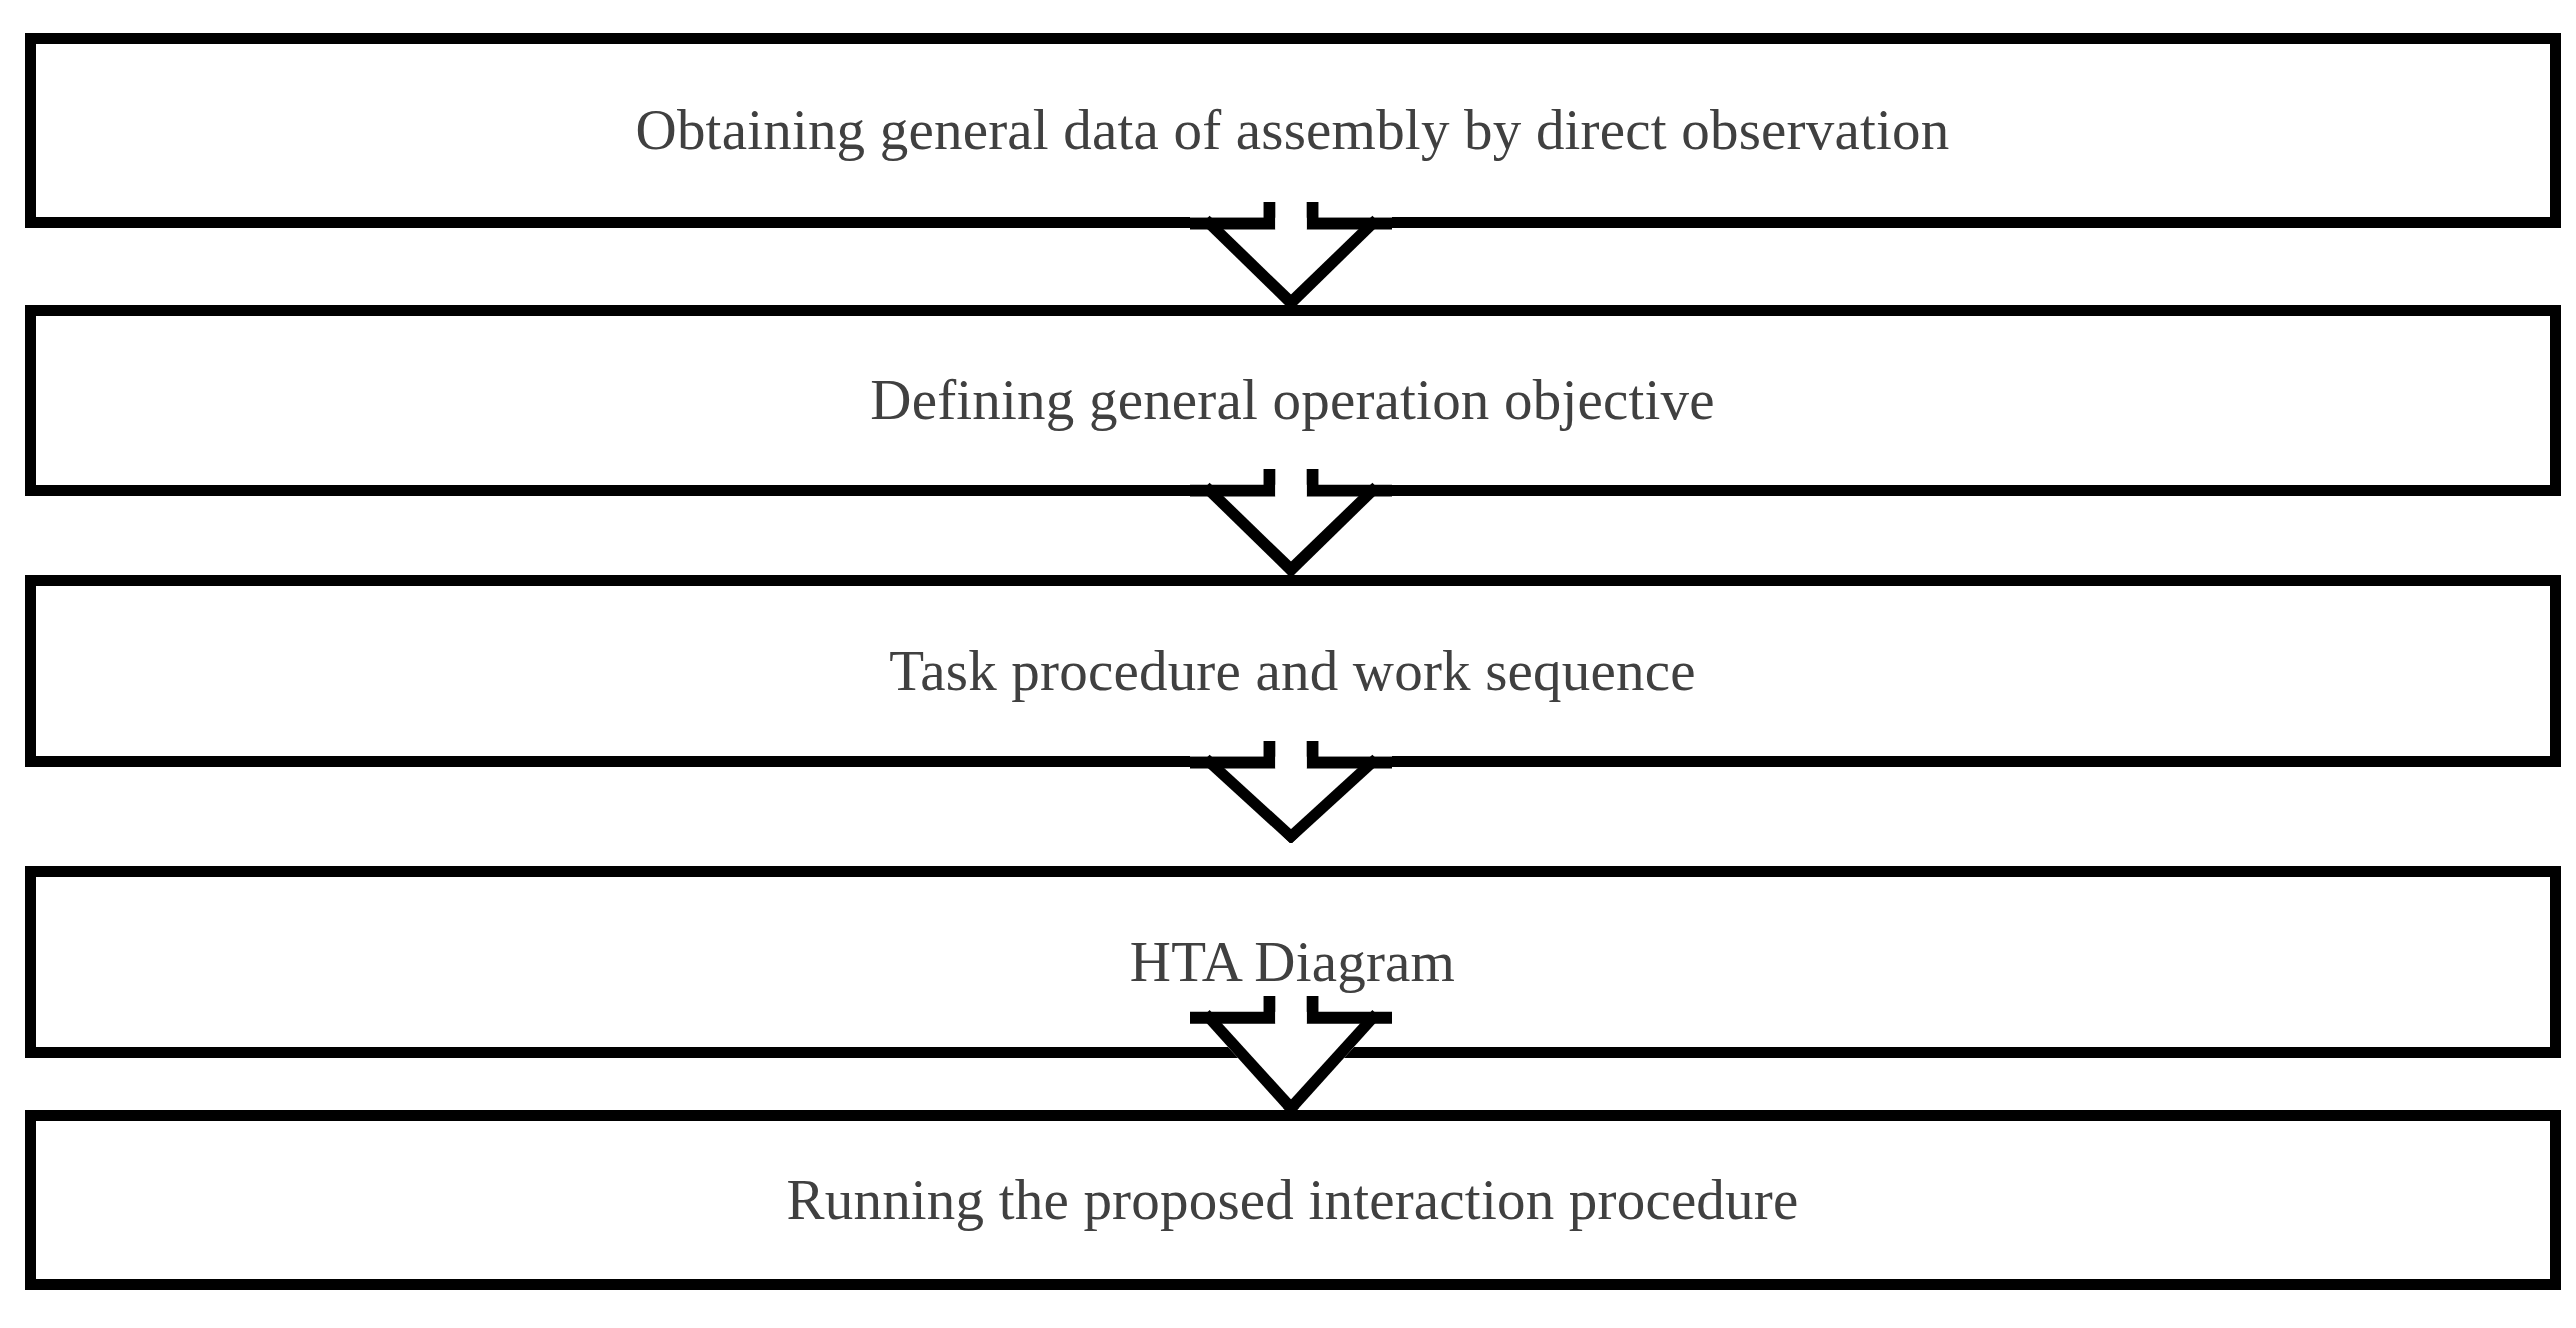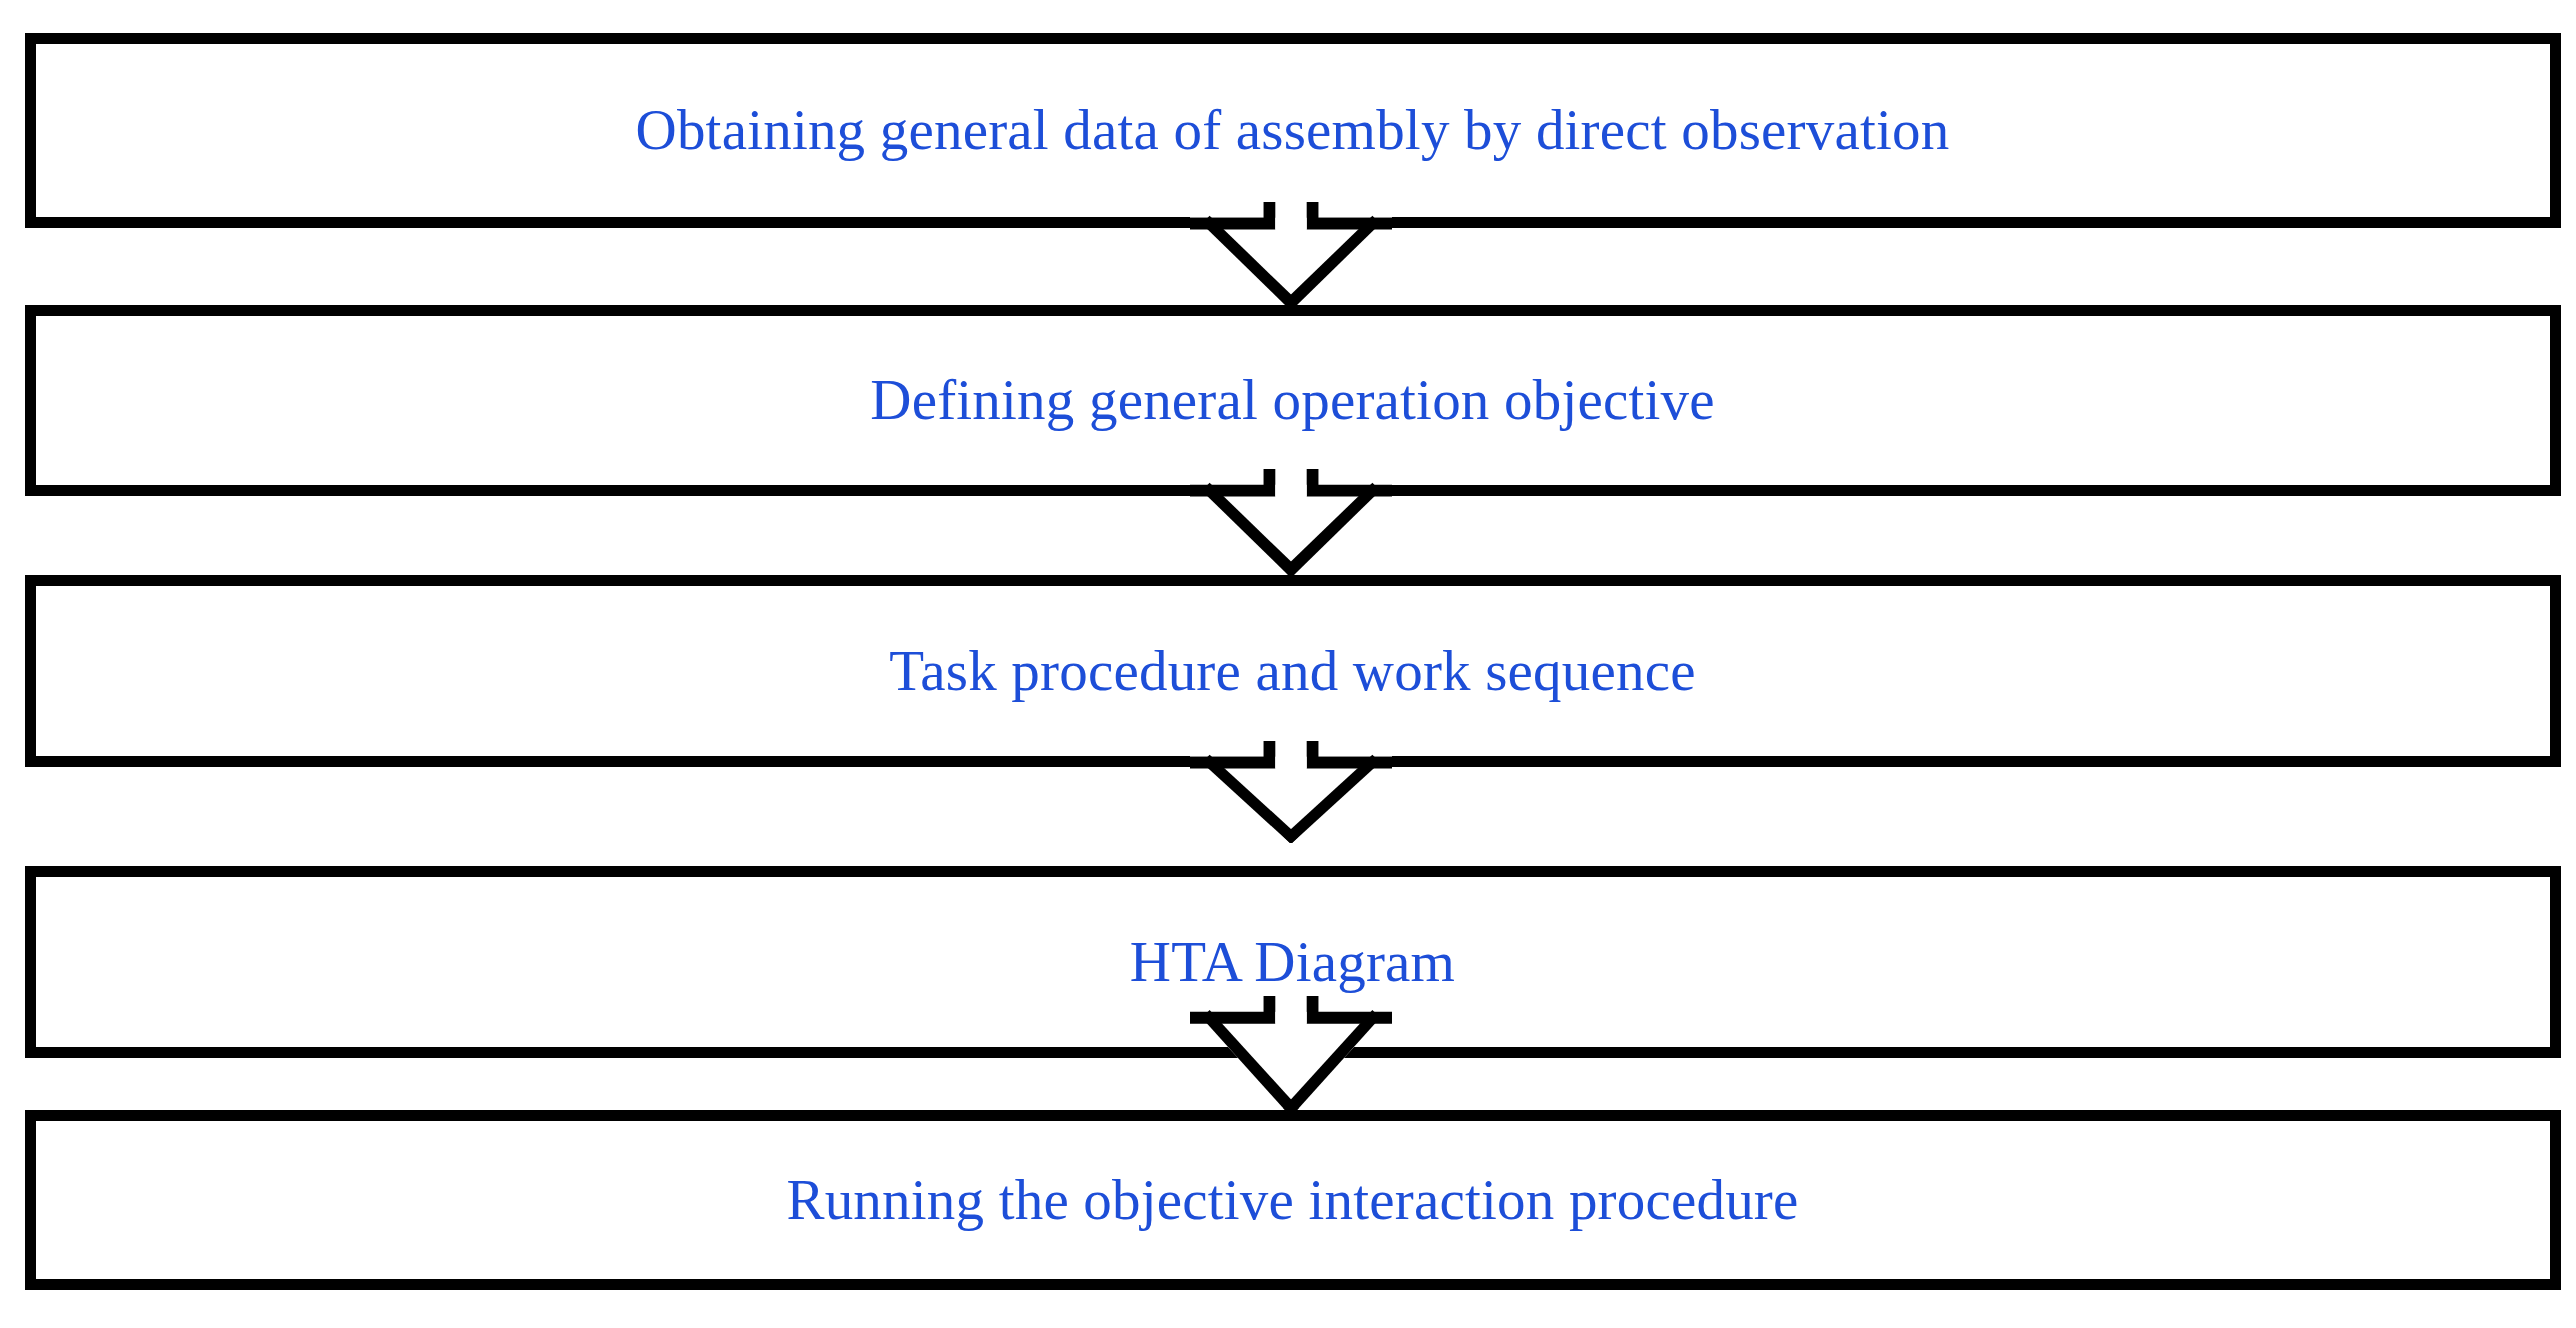--- a/index.html
+++ b/index.html
@@ -27,21 +27,21 @@
     background: #ffffff;
     display: flex;
     align-items: center;
     justify-content: center;
     z-index: 2;
   }
   .flow-box-label {
     font-family: "Liberation Serif", "DejaVu Serif", serif;
     font-size: 57px;
     line-height: 1.1;
-    color: #1d4ed8;
+    color: #404040;
     text-align: center;
     letter-spacing: 0.2px;
     white-space: nowrap;
   }
   .flow-arrow {
     position: absolute;
     z-index: 3;
     pointer-events: none;
   }
   .flow-arrow svg {
@@ -107,17 +107,17 @@
       <path d="M 0 0 L 206 0 L 206 16 L 130 16 L 130 27 L 190 27 L 103 122 L 16 27 L 76 27 L 76 16 L 0 16 Z" fill="#ffffff" stroke="none"></path>
       <path d="M 75 -6 L 75 16 L 0 16 L 0 28 L 87 28 L 87 -6 Z" fill="#000000"></path>
       <path d="M 131 -6 L 131 16 L 206 16 L 206 28 L 119 28 L 119 -6 Z" fill="#000000"></path>
       <path d="M 12 22 L 20 14 L 111 114 L 103 123 Z" fill="#000000"></path>
       <path d="M 194 22 L 186 14 L 95 114 L 103 123 Z" fill="#000000"></path>
       <path d="M 87 16 L 119 16 L 119 28 L 87 28 Z" fill="#ffffff"></path>
     </svg>
   </div>
 
   <div class="flow-box" style="top:1110px; height:180px;">
-    <span class="flow-box-label">Running the objective interaction procedure</span>
+    <span class="flow-box-label">Running the proposed interaction procedure</span>
   </div>
 
 </div>
 
 
 </body></html>

